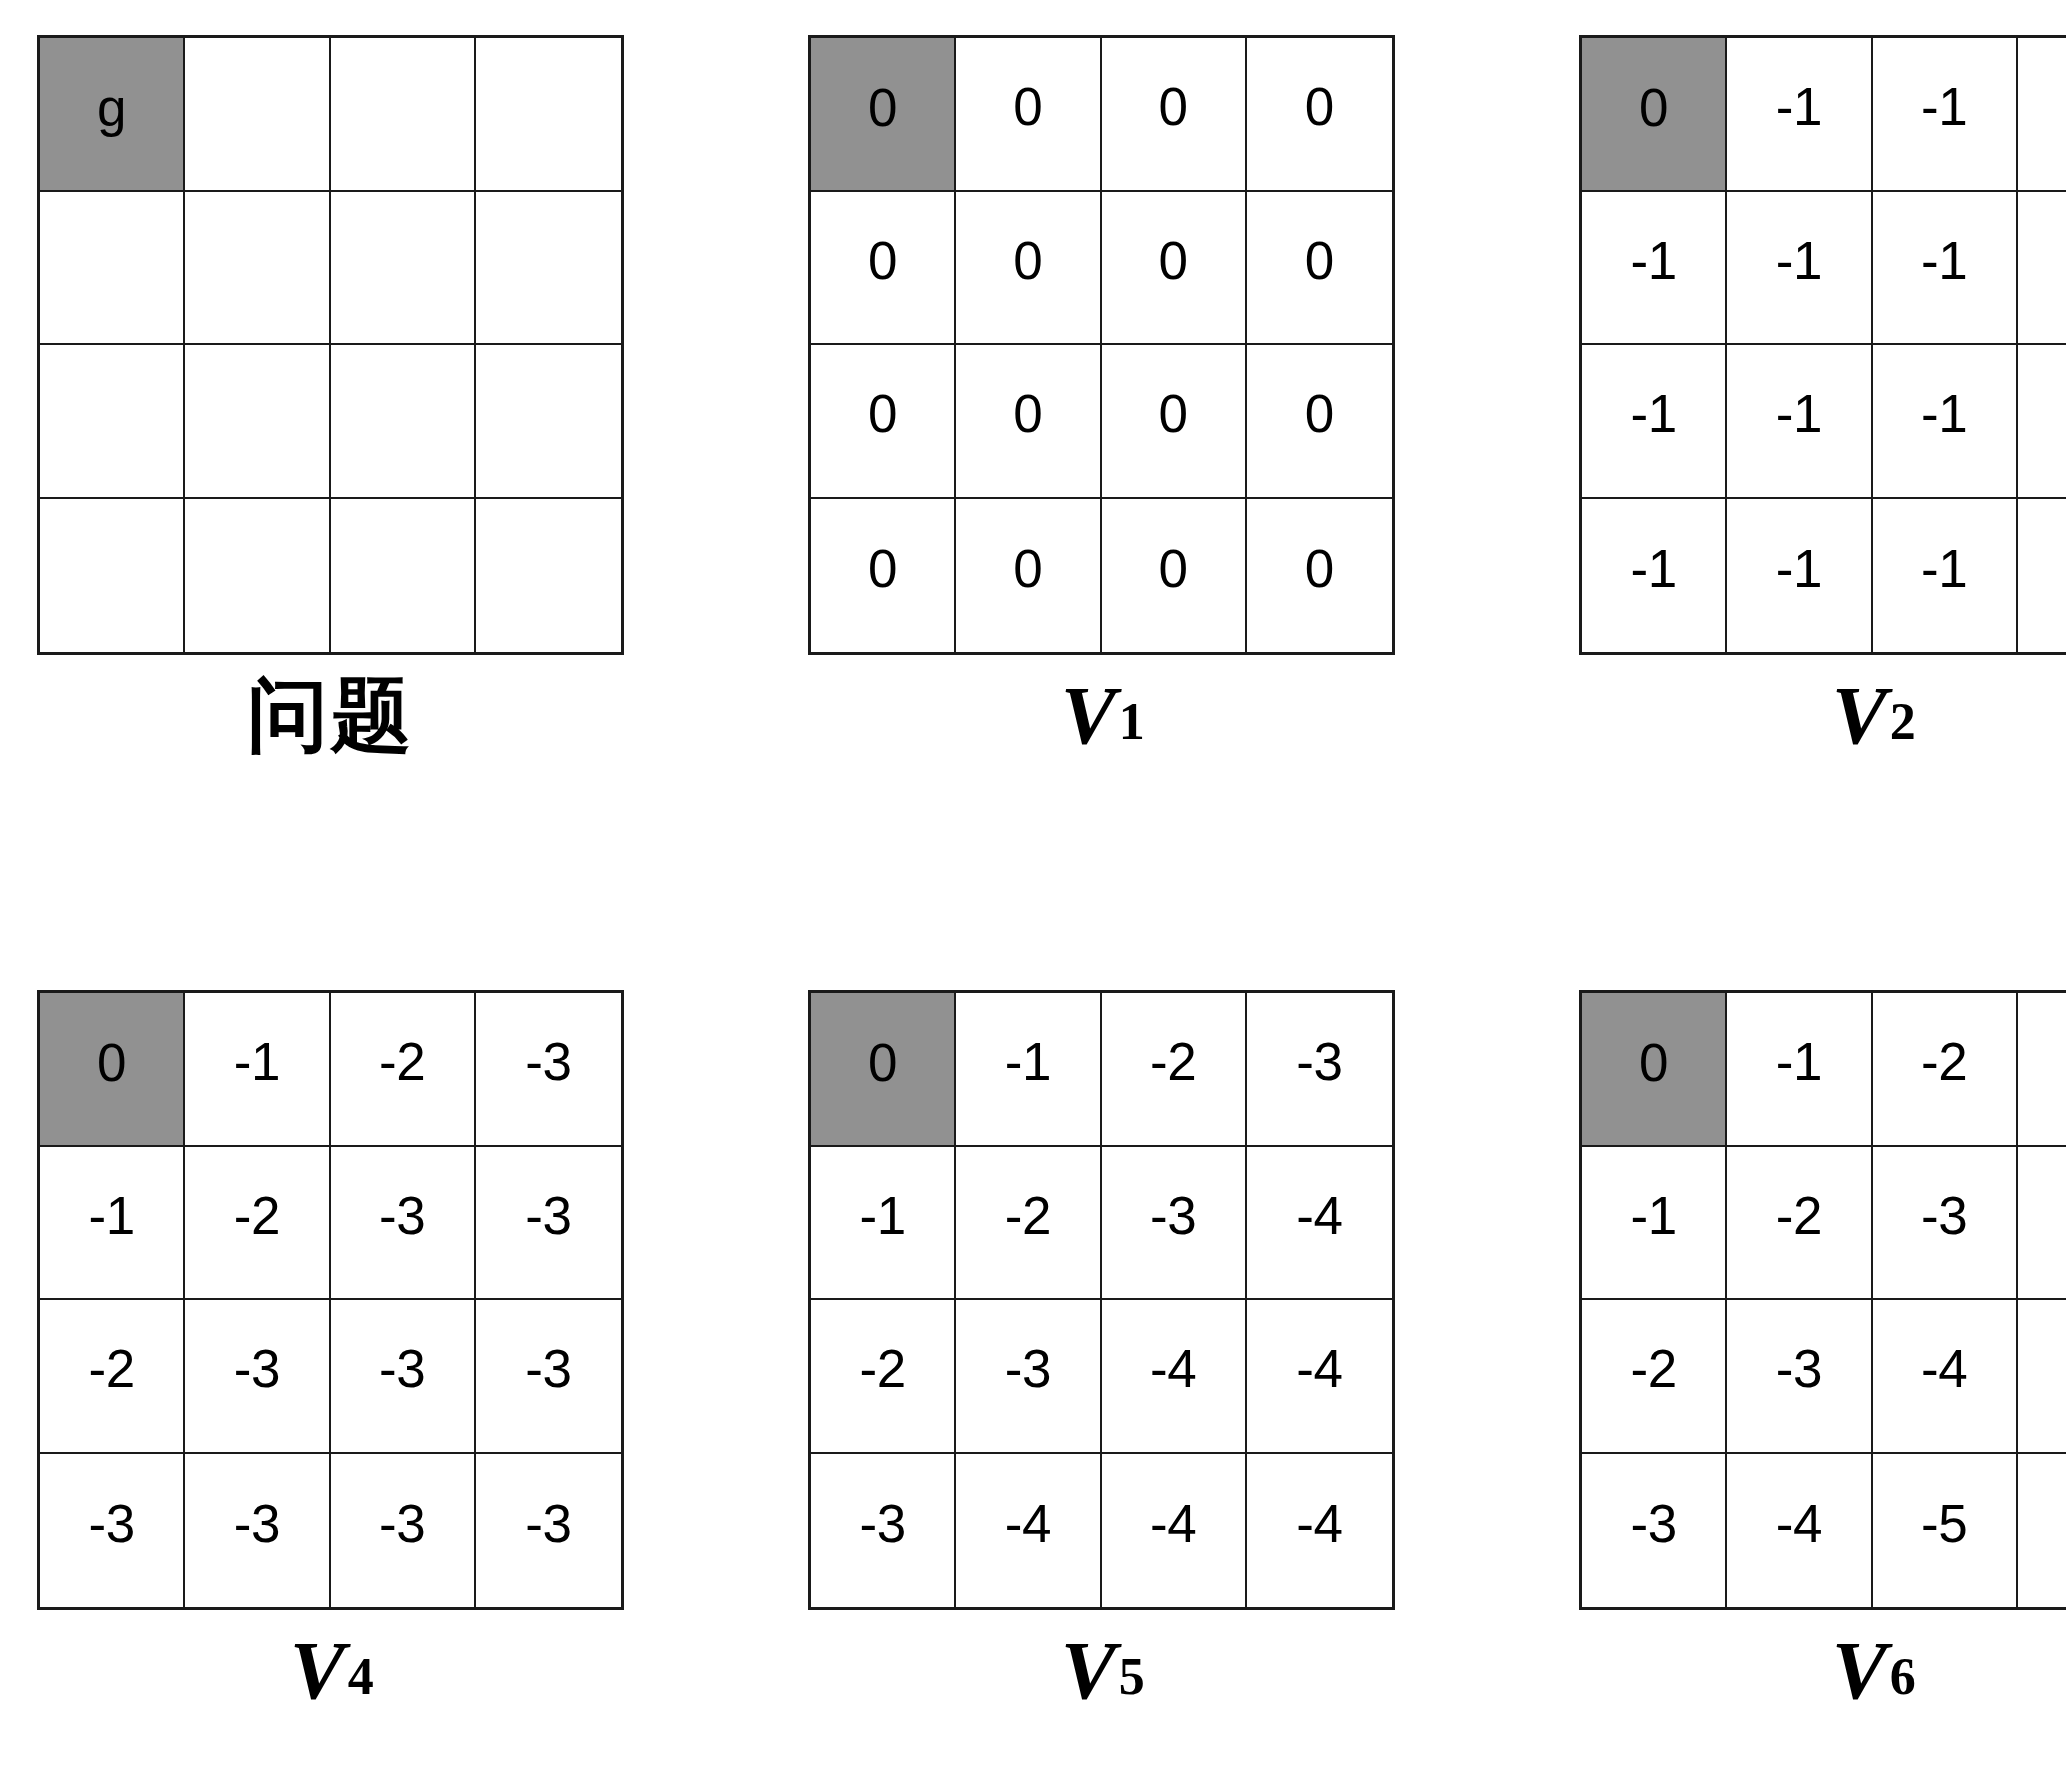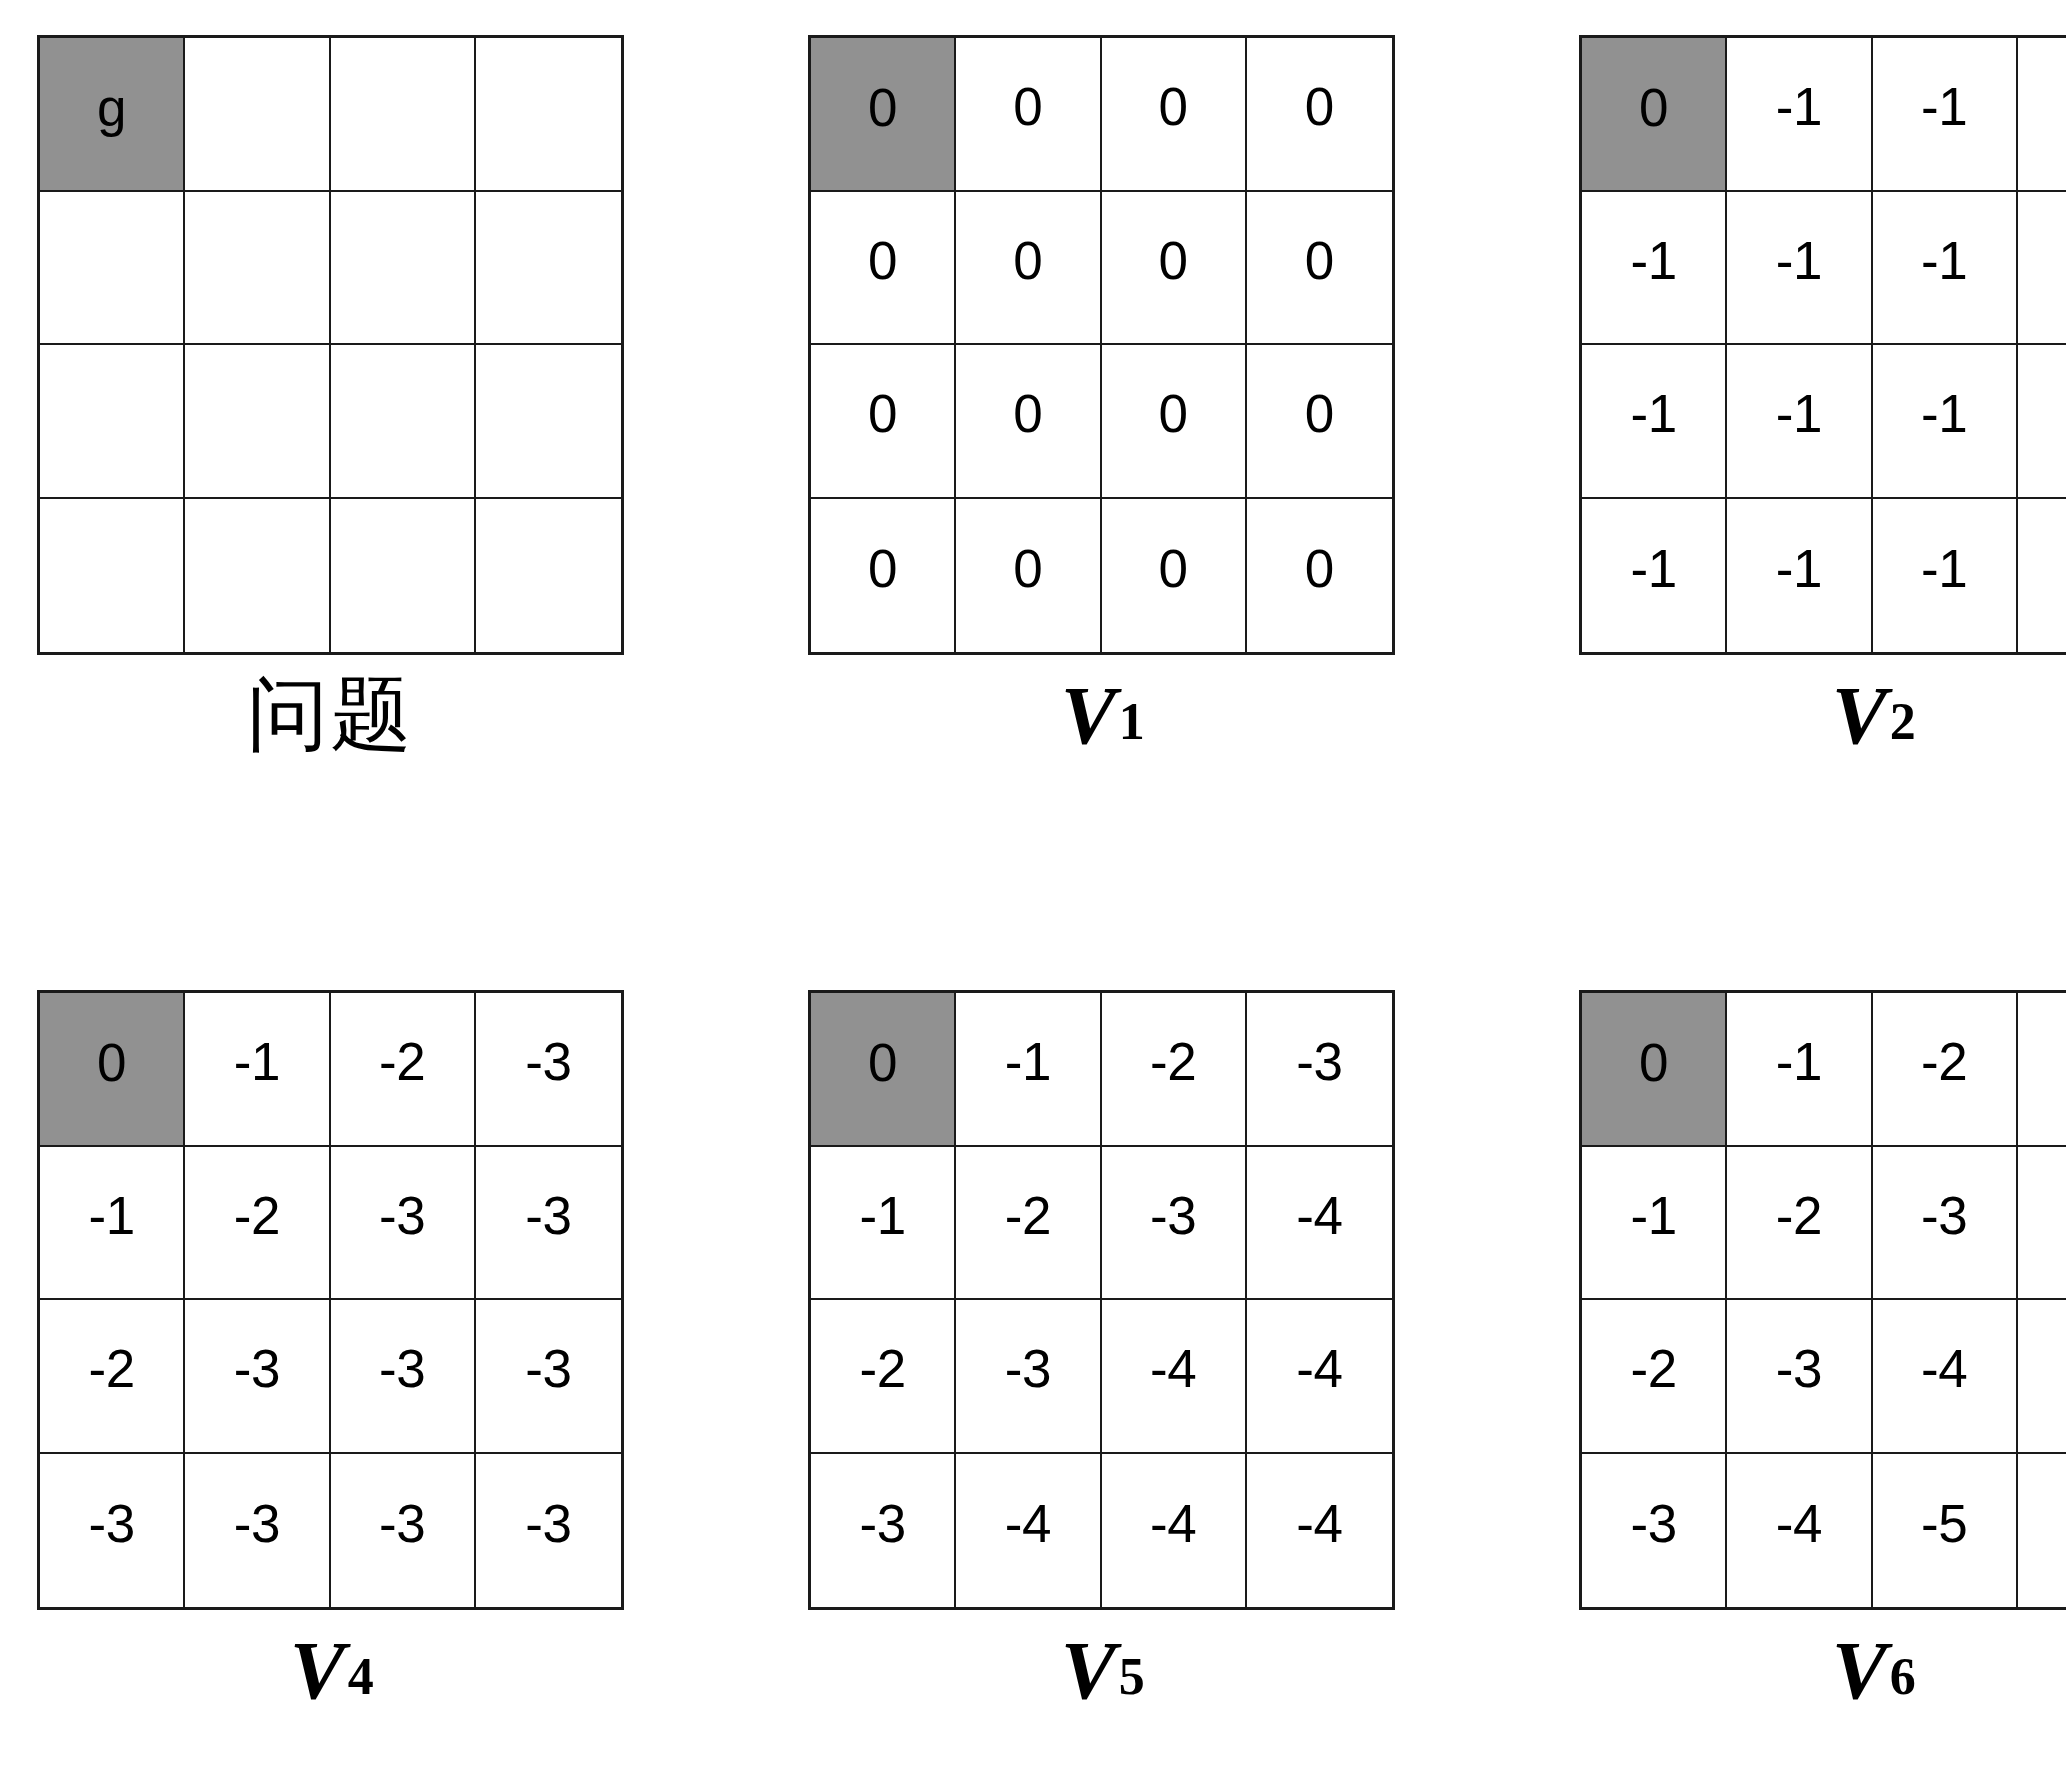--- a/index.html
+++ b/index.html
@@ -98,21 +98,21 @@
     color: #000000;
     line-height: 1;
     display: inline-block;
     vertical-align: baseline;
     position: relative;
     top: 21.5px;
     left: 2.5px;
   }
   .caption-cjk {
     font-family: "DejaVu Serif", "Liberation Serif", serif;
-    font-weight: 400;
+    font-weight: 700;
     font-size: 81px;
     color: #000000;
     line-height: 1;
     letter-spacing: 2.5px;
   }
 
   
   #panel-0 { left: 37px;   top: 35px;   }
   #panel-1 { left: 808px; top: 35px;   }
   #panel-2 { left: 1579px; top: 35px;   }

